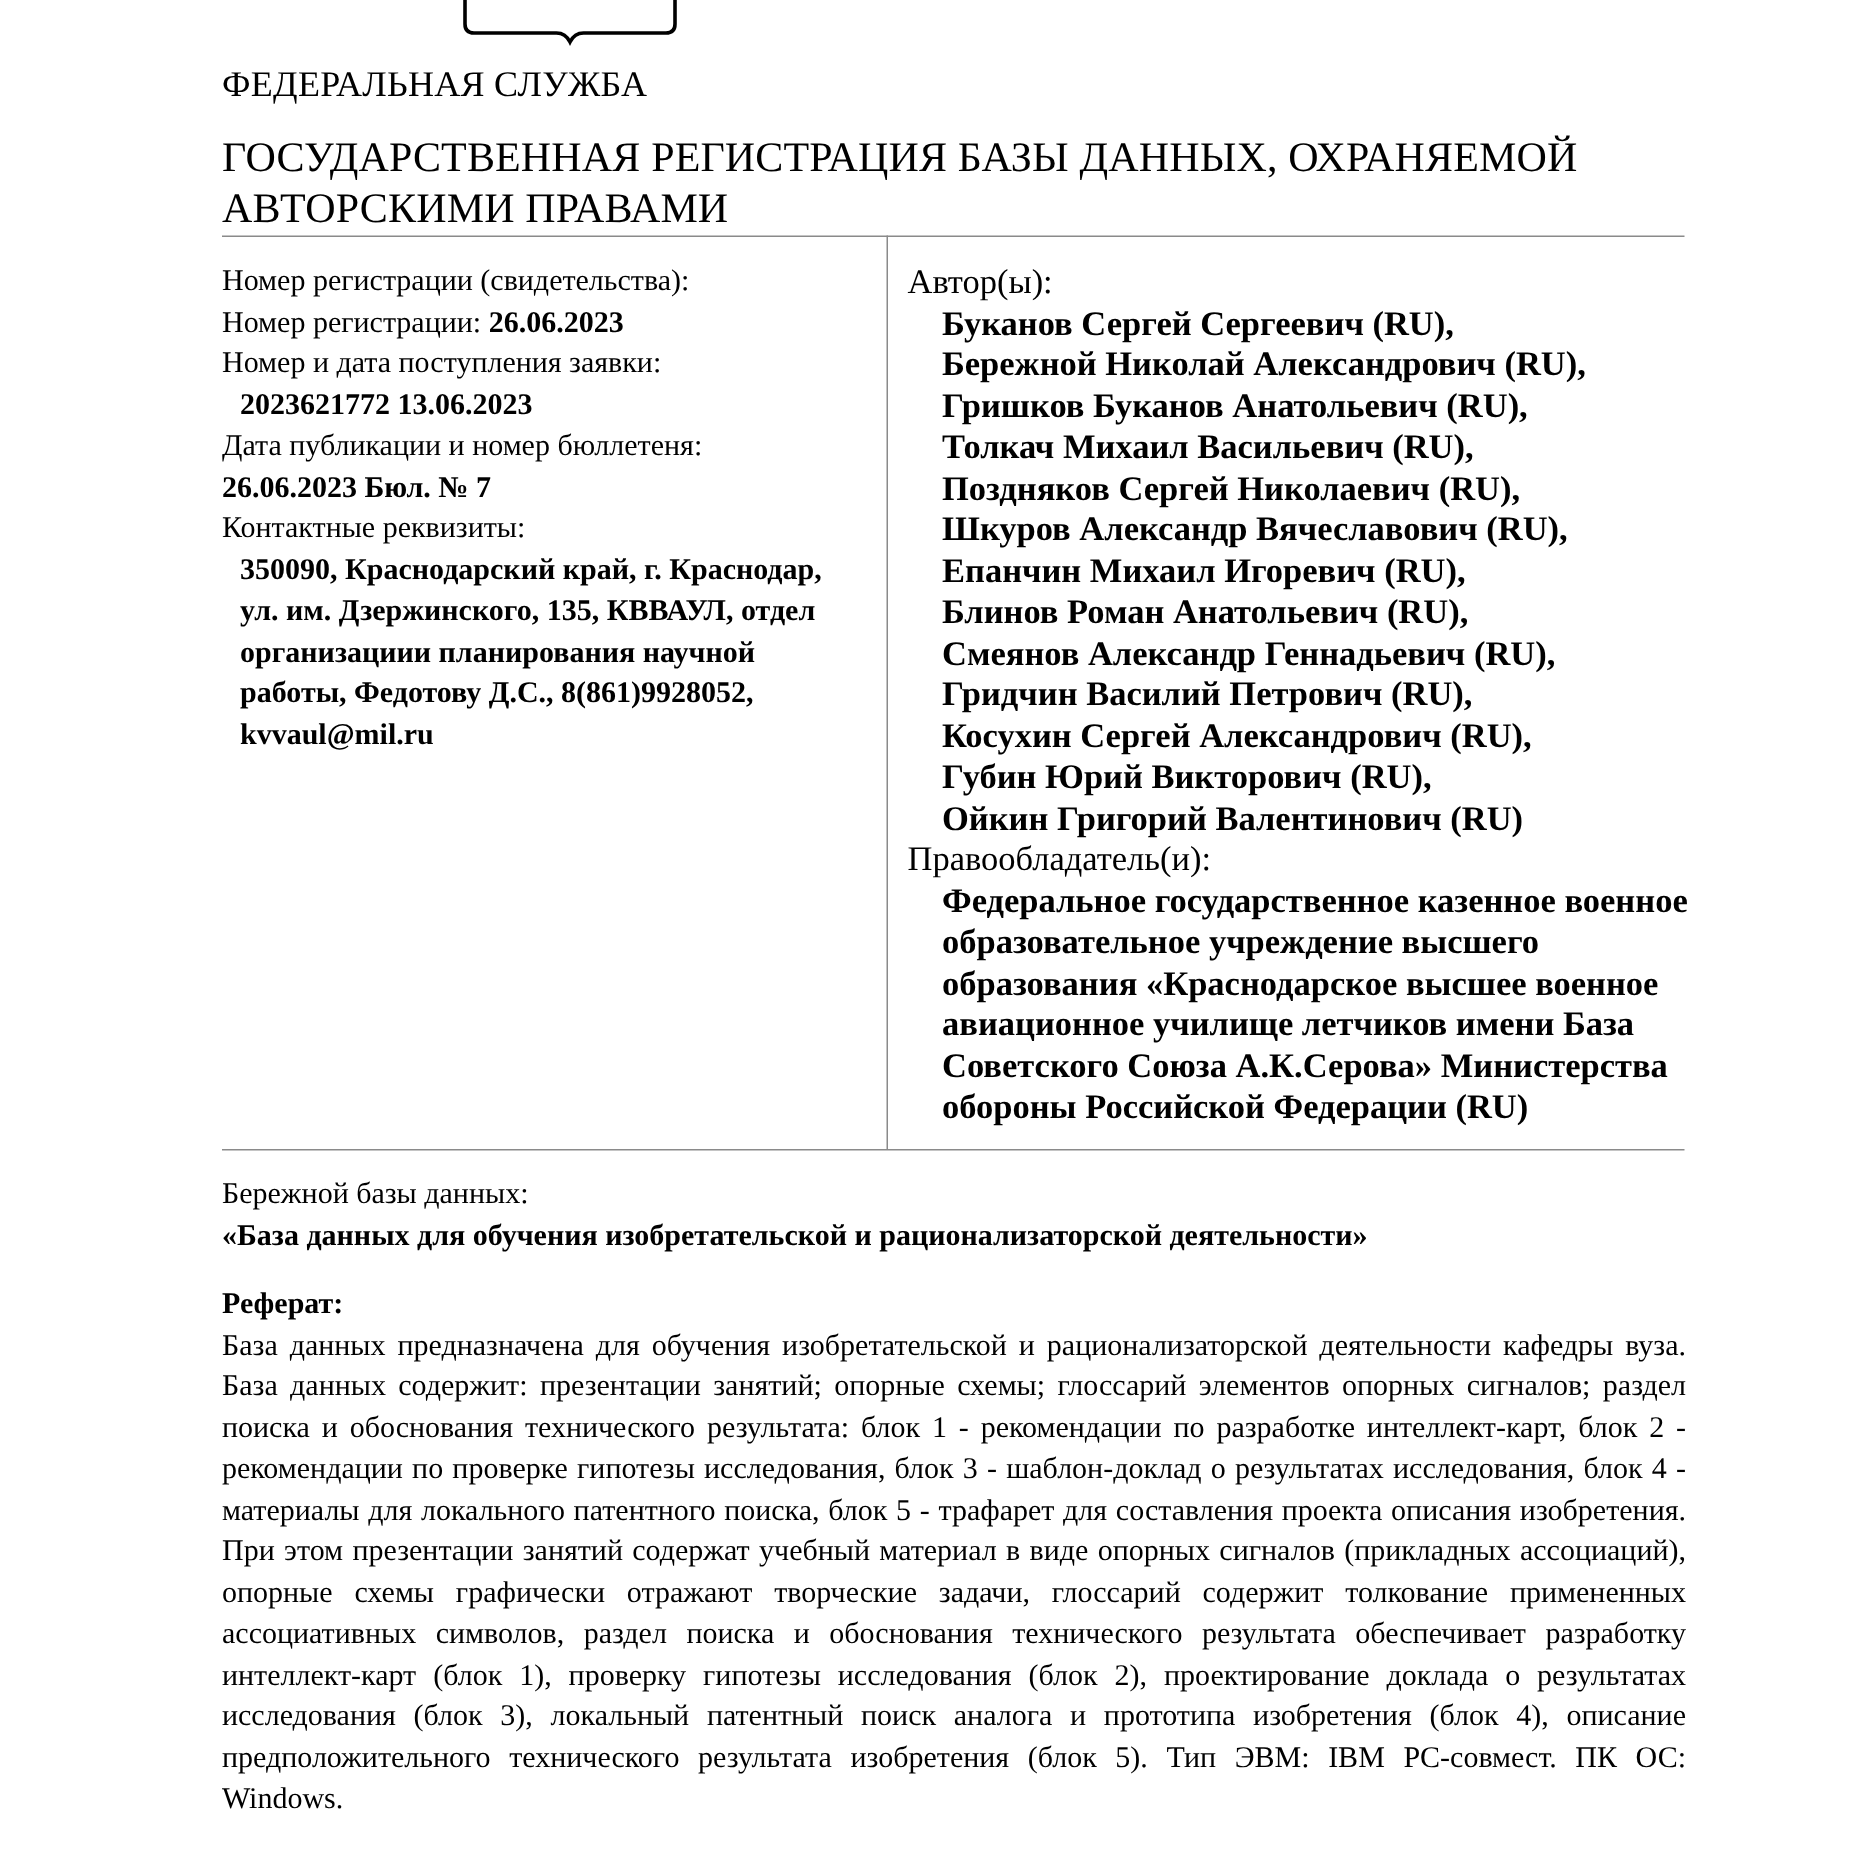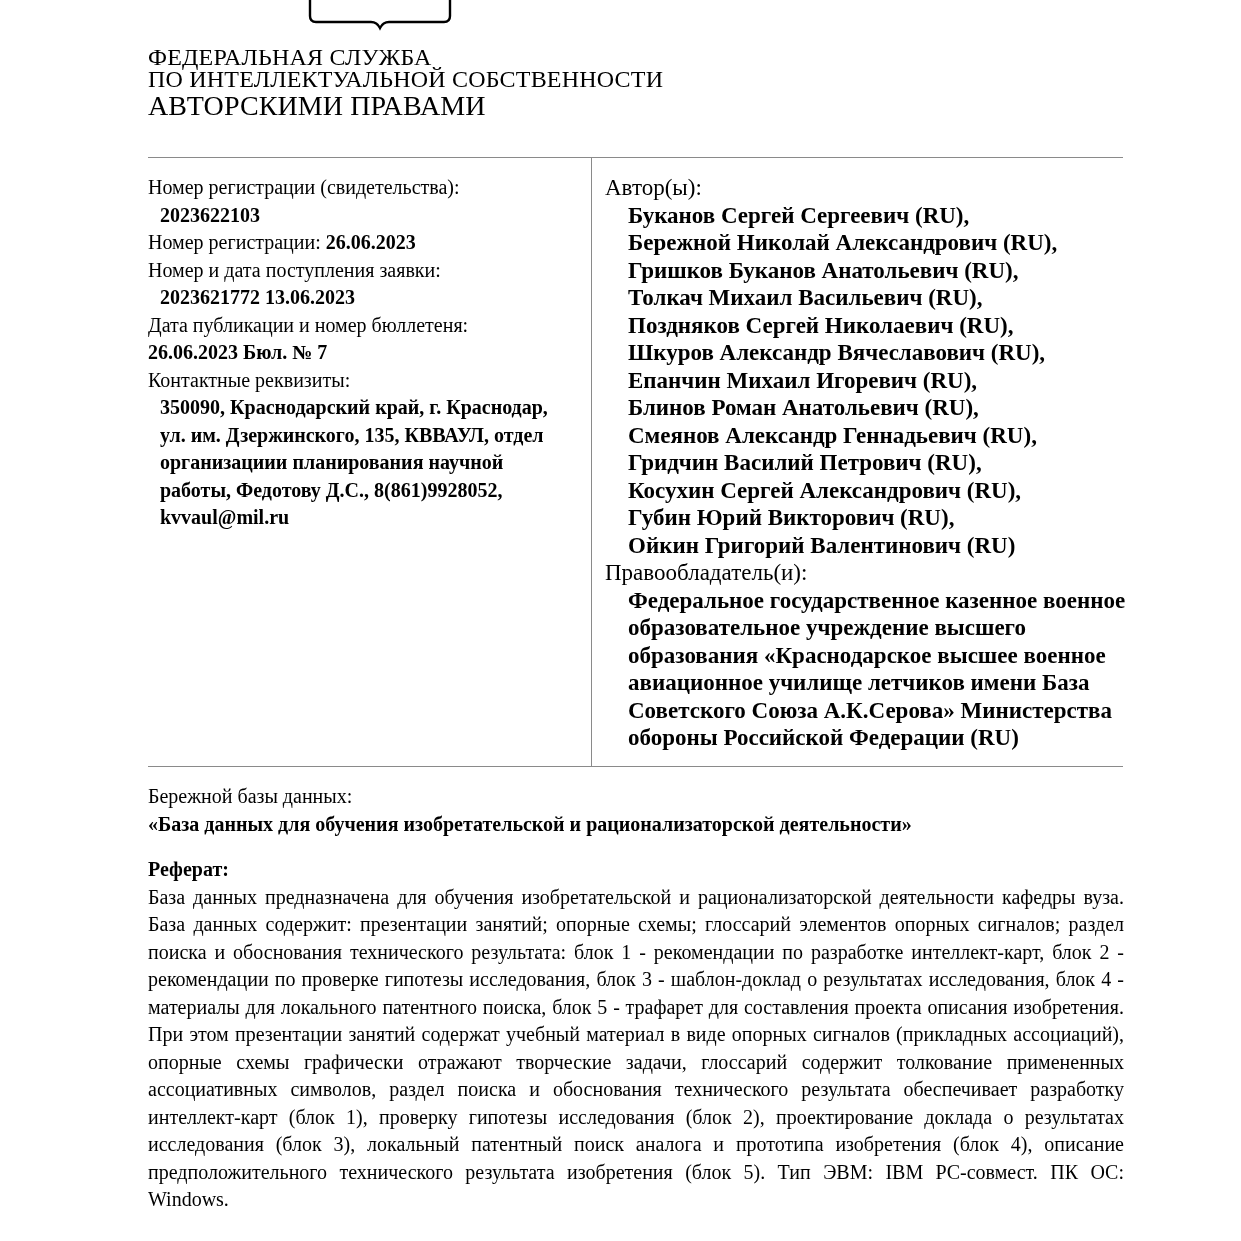--- a/index.html
+++ b/index.html
@@ -38,34 +38,33 @@
 <div class="emblem">
   <svg viewBox="0 0 146 48" xmlns="http://www.w3.org/2000/svg">
     <path d="M3 0 L3 28 Q3 34 9 34 L64 34 Q70 34 73 40 Q76 34 82 34 L137 34 Q143 34 143 28 L143 0" fill="none" stroke="#000" stroke-width="2.4"></path>
     <path d="M58 0 Q62 6 73 7 Q84 6 88 0" fill="none" stroke="#555" stroke-width="1.2"></path>
     <circle cx="73" cy="3" r="2" fill="#777"></circle>
   </svg>
 </div>
 
 <div class="agency">
   <div>ФЕДЕРАЛЬНАЯ СЛУЖБА</div>
-  <div>ПО ИНТЕЛЛЕКТУАЛЬНОЙ СОБСТВЕННОСТИ</div>
 </div>
 
 <div class="main-title">
+  <div>ГОСУДАРСТВЕННАЯ РЕГИСТРАЦИЯ БАЗЫ ДАННЫХ, ОХРАНЯЕМОЙ</div>
   <div>АВТОРСКИМИ ПРАВАМИ</div>
 </div>
 
 <div class="hr-top"></div>
 <div class="vr"></div>
 <div class="hr-bot"></div>
 
 <div class="col-left">
   <div class="row">Номер регистрации (свидетельства):</div>
-  <div class="row b ind1">2023622103</div>
   <div class="row">
     <span>Номер регистрации:</span>
     <span class="b">26.06.2023</span>
   </div>
   <div class="row">Номер и дата поступления заявки:</div>
   <div class="row b ind1">2023621772 13.06.2023</div>
   <div class="row">Дата публикации и номер бюллетеня:</div>
   <div class="row b">26.06.2023 Бюл. № 7</div>
   <div class="row">Контактные реквизиты:</div>
   <div class="row b ind1">350090, Краснодарский край, г. Краснодар,</div>

